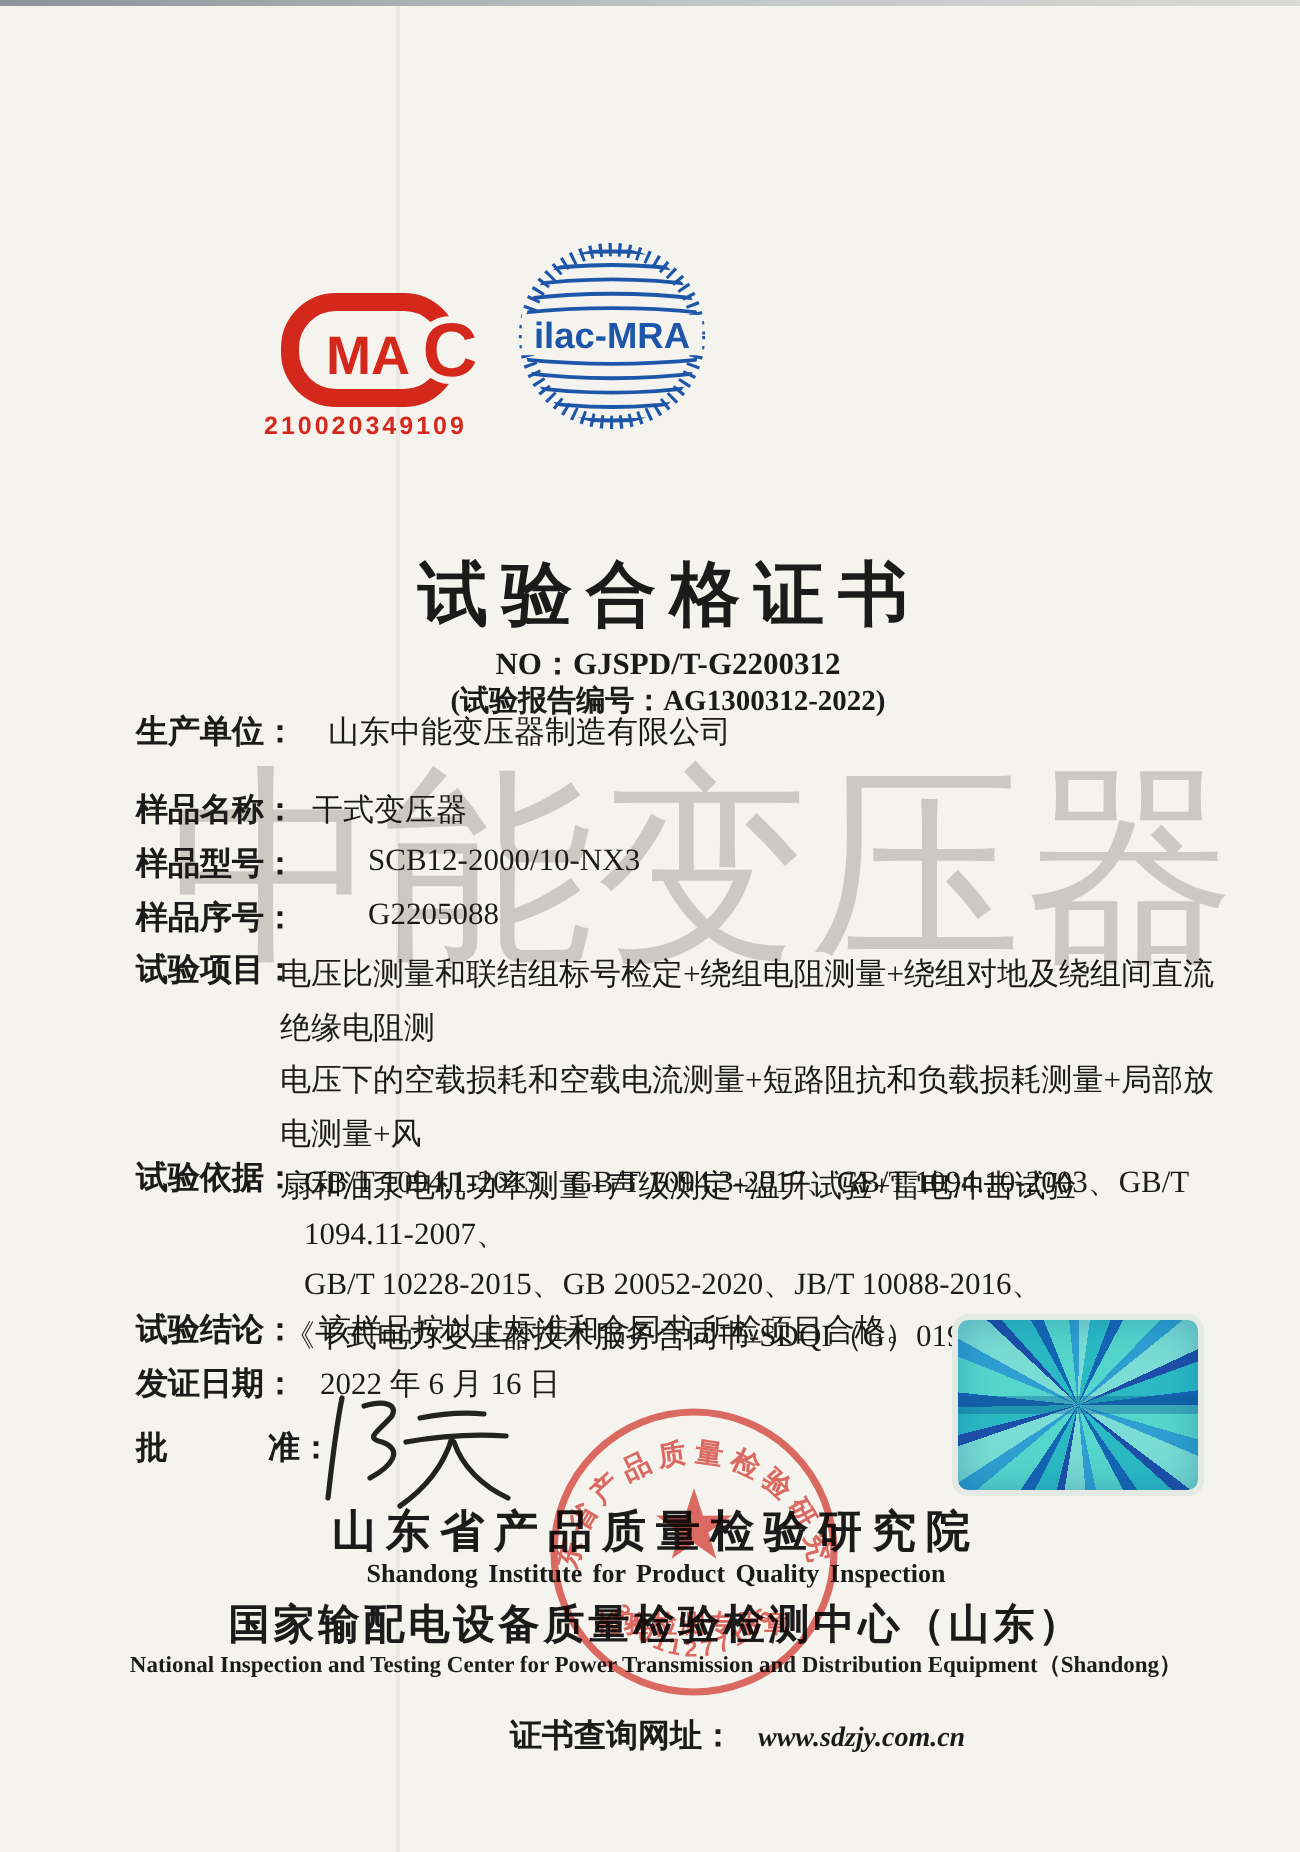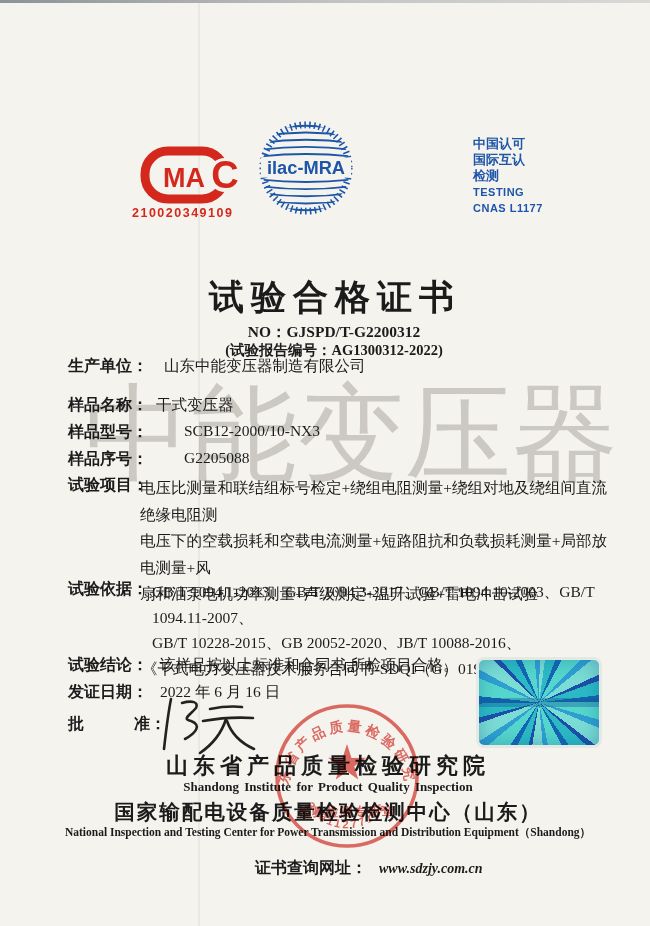--- a/index.html
+++ b/index.html
@@ -109,27 +109,20 @@
             <path d="M2,69 Q50,75 98,69"></path>
           <path d="M2,76 Q50,83 98,76"></path>
             <path d="M2,83 Q50,91 98,83"></path>
           <path d="M2,90 Q50,98 98,90"></path>
         </g>
         <rect x="3" y="39" width="94" height="21" fill="#f5f3ee"></rect>
         <text x="50" y="56" text-anchor="middle" font-size="19" font-weight="800" fill="#1d55a8" font-family="Liberation Sans,sans-serif">ilac-MRA</text>
       </svg>
     </div>
 
-    <div class="cnas-text">
-      <div class="cn">中国认可</div>
-      <div class="cn">国际互认</div>
-      <div class="cn">检测</div>
-      <div class="en">TESTING</div>
-      <div class="en">CNAS L1177</div>
-    </div>
 
     <div class="title">试验合格证书</div>
     <div class="certno">NO：GJSPD/T-G2200312</div>
     <div class="reportno">(试验报告编号：AG1300312-2022)</div>
 
     <div class="row" style="top:356px">
       <span class="lab">生产单位：</span><span class="val ml12">山东中能变压器制造有限公司</span>
     </div>
     <div class="row" style="top:395px">
       <span class="lab">样品名称：</span><span class="val ml4">干式变压器</span>

